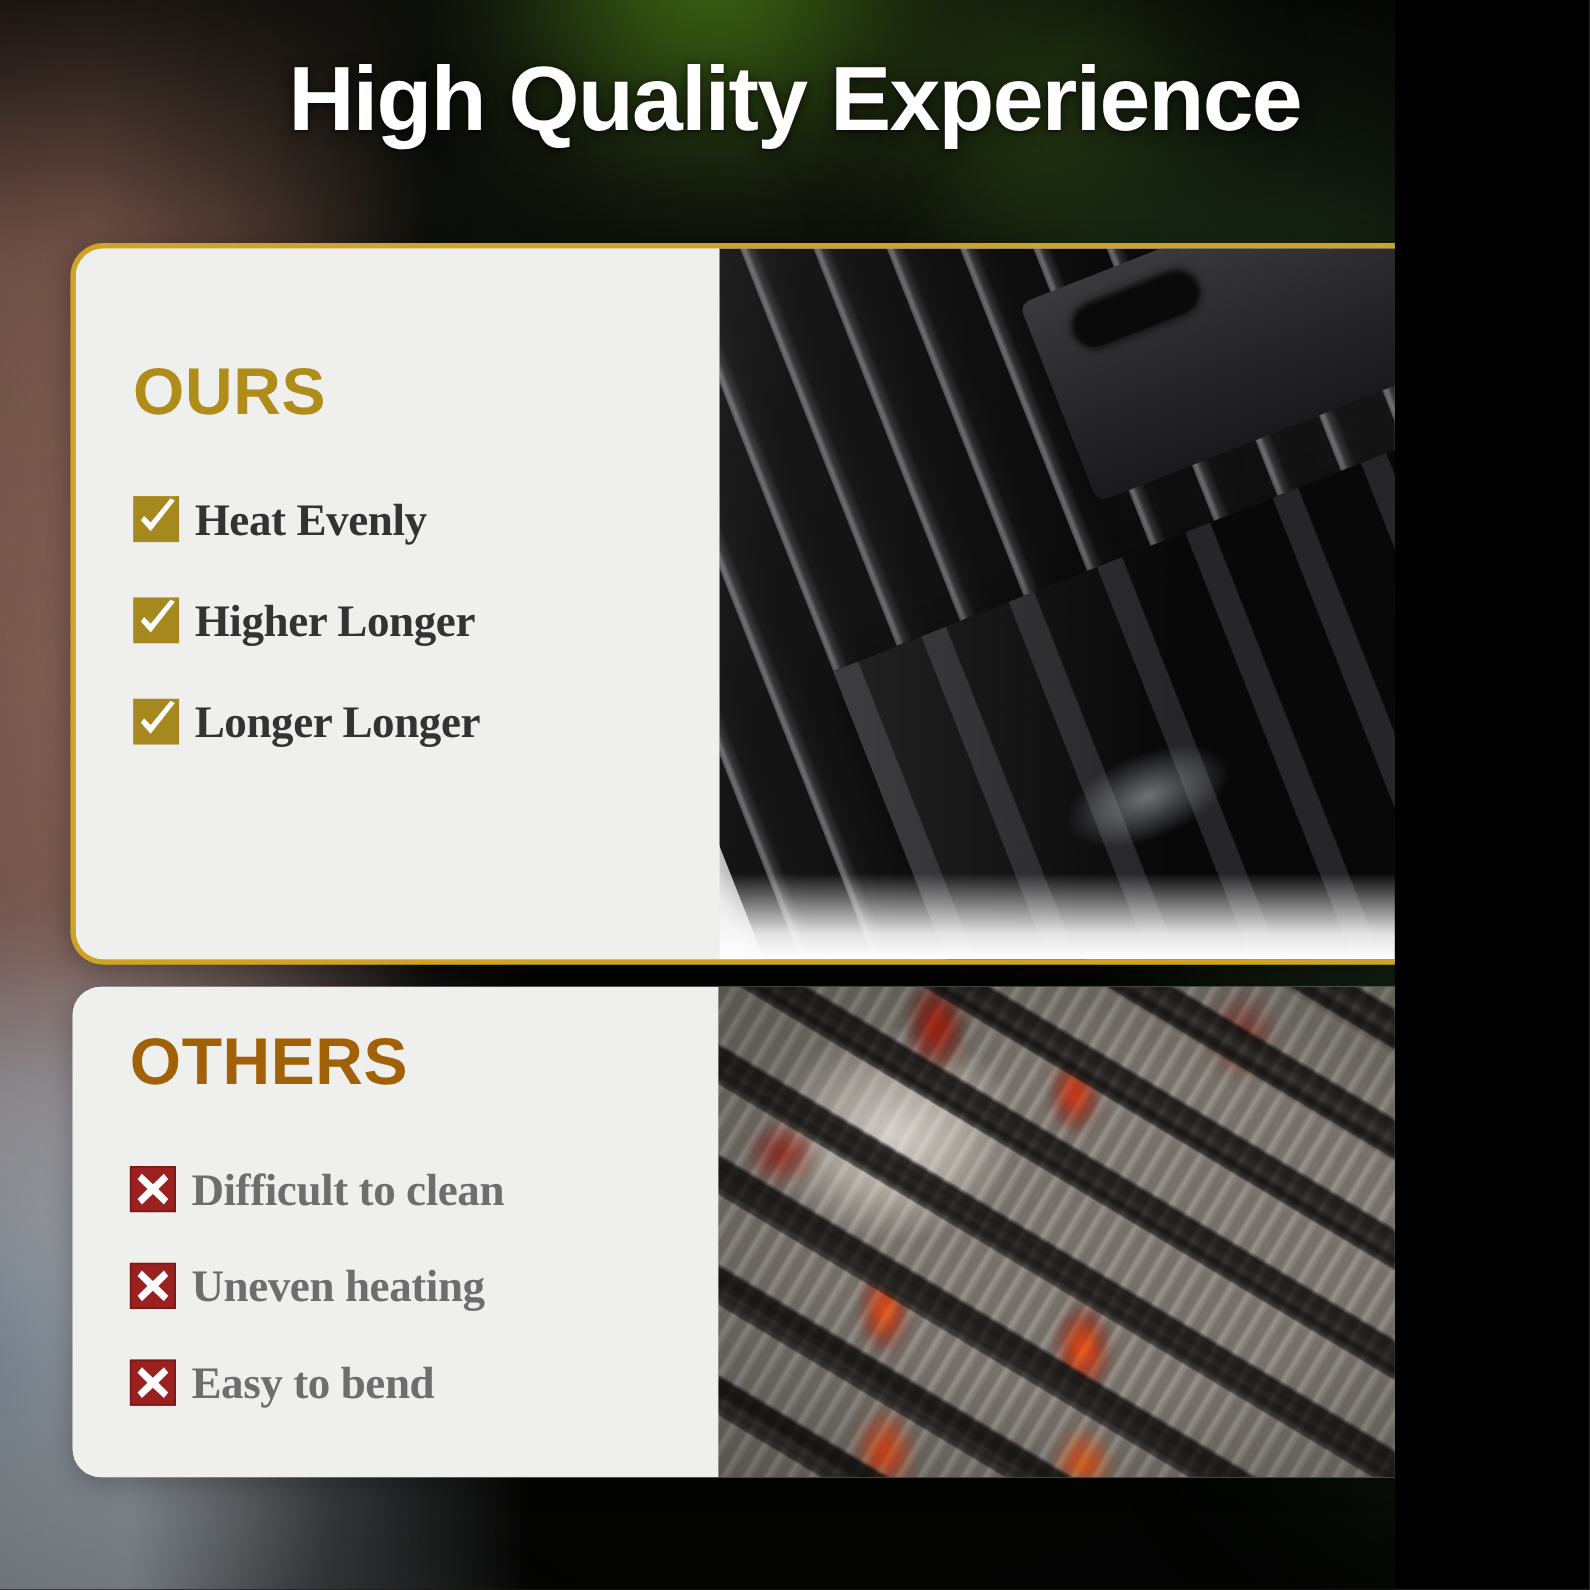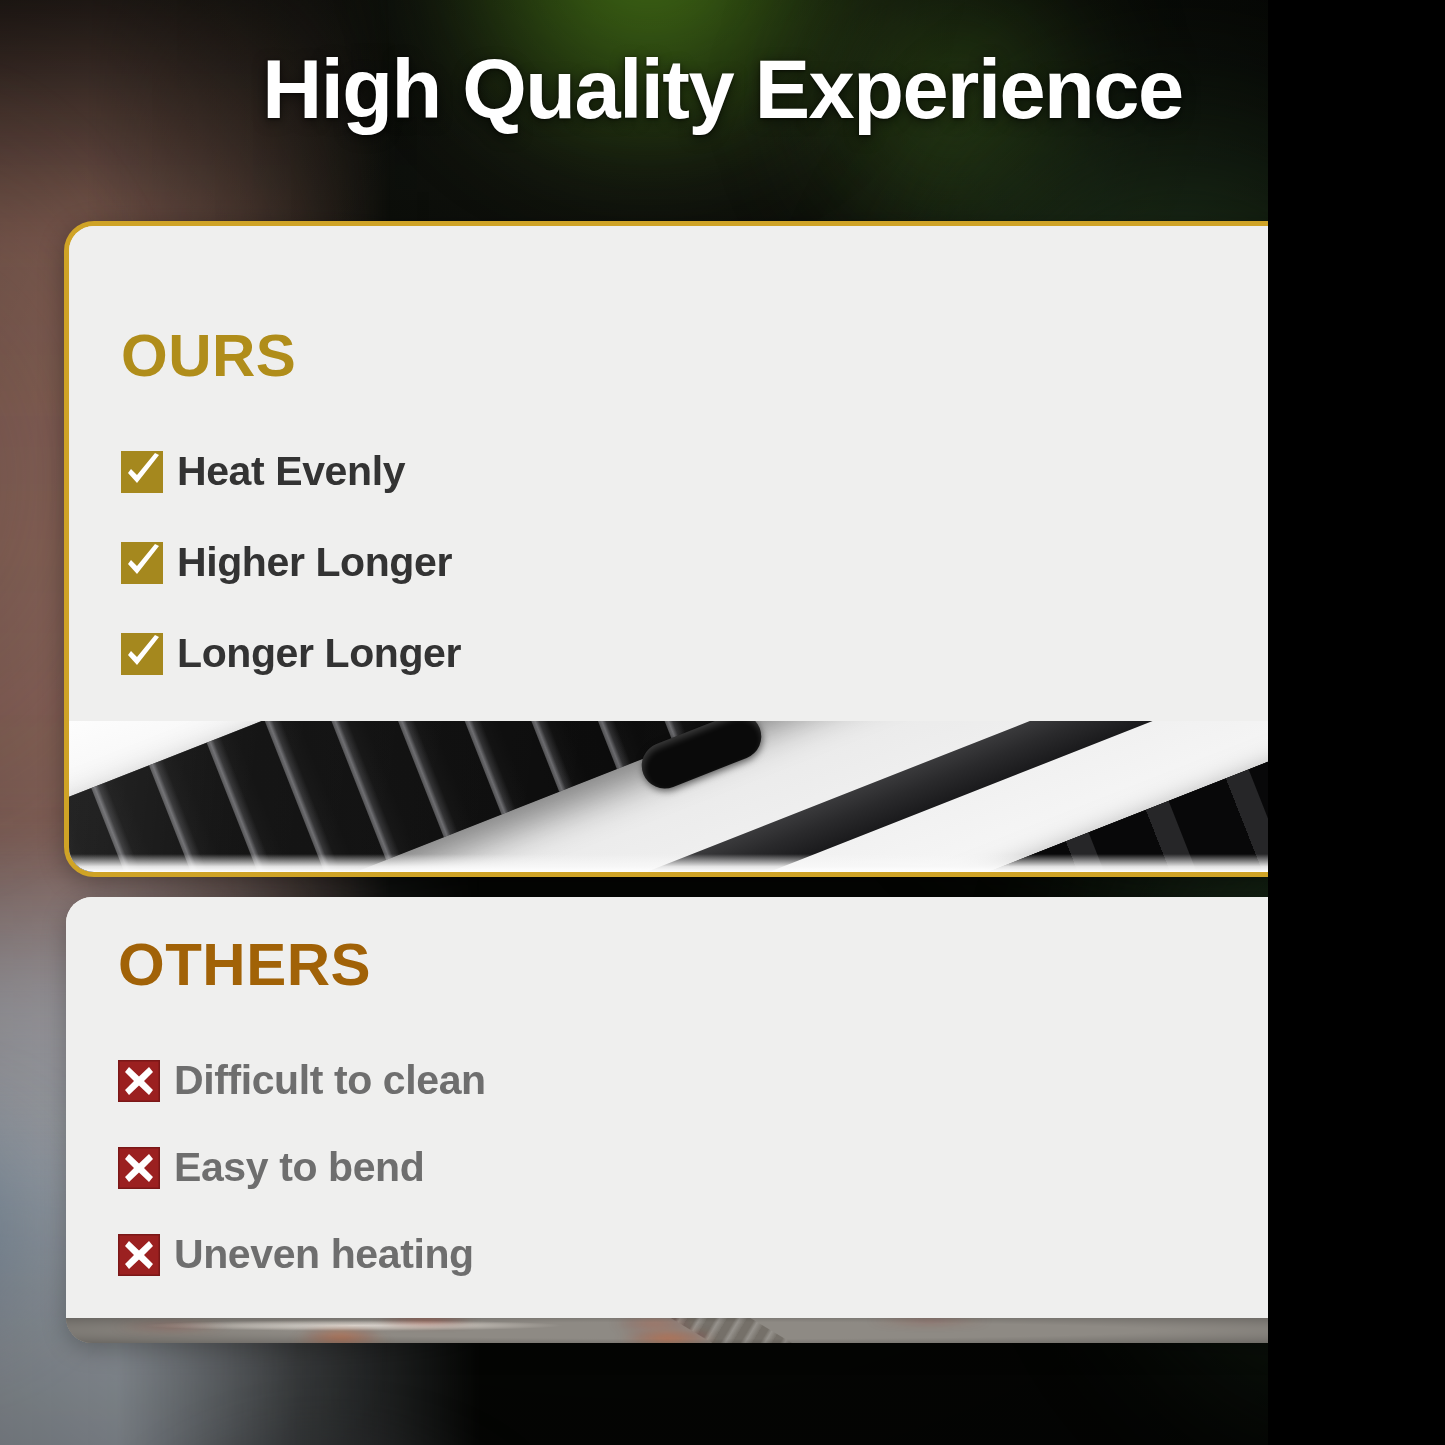--- a/index.html
+++ b/index.html
@@ -100,21 +100,20 @@
     line-height: 1.12;
     text-shadow: 0 3px 14px rgba(0,0,0,0.55), 0 1px 3px rgba(0,0,0,0.6);
   }
 
   
   .card {
     position: absolute;
     overflow: hidden;
     display: flex;
     background: #efefee;
-    flex-direction: column;
   }
   .card-ours {
     left: 64px;
     top: 221px;
     width: 1310px;
     height: 646px;
     border: 5px solid #cfa326;
     border-radius: 30px;
     box-shadow: 0 6px 26px rgba(0,0,0,0.32);
   }
@@ -161,20 +160,21 @@
     height: 42px;
     position: relative;
   }
   .mark svg { display: block; width: 42px; height: 42px; }
 
   .feature-label {
     font-size: 41px;
     font-weight: bold;
     letter-spacing: -0.4px;
     white-space: nowrap;
+    font-family: Liberation Serif, serif;
   }
   .card-ours .feature-label { color: #333333; }
   .card-others .feature-label { color: #6e6e6e; }
 
   
   .photo {
     position: relative;
     flex: 1 1 auto;
     overflow: hidden;
   }
@@ -413,32 +413,32 @@
         </li>
 
         <li class="feature-item">
           <span class="mark">
             <svg viewBox="0 0 42 42" xmlns="http://www.w3.org/2000/svg">
               <rect x="0" y="0" width="42" height="42" fill="#9b2020"></rect>
               <rect x="0.5" y="0.5" width="41" height="41" fill="none" stroke="#7a1717" stroke-width="2"></rect>
               <path d="M11 7 L21 16.5 L31 7 L35 12 L26 21 L35 30 L31 35 L21 25.5 L11 35 L7 30 L16 21 L7 12 Z" fill="#ffffff"></path>
             </svg>
           </span>
-          <span class="feature-label">Easy to bend</span>
+          <span class="feature-label">Uneven heating</span>
         </li>
 
         <li class="feature-item">
           <span class="mark">
             <svg viewBox="0 0 42 42" xmlns="http://www.w3.org/2000/svg">
               <rect x="0" y="0" width="42" height="42" fill="#9b2020"></rect>
               <rect x="0.5" y="0.5" width="41" height="41" fill="none" stroke="#7a1717" stroke-width="2"></rect>
               <path d="M11 7 L21 16.5 L31 7 L35 12 L26 21 L35 30 L31 35 L21 25.5 L11 35 L7 30 L16 21 L7 12 Z" fill="#ffffff"></path>
             </svg>
           </span>
-          <span class="feature-label">Uneven heating</span>
+          <span class="feature-label">Easy to bend</span>
         </li>
 
       </ul>
     </div>
 
     <div class="photo">
       <div class="coals-bg"></div>
       <div class="embers"></div>
       <div class="bars"></div>
       <div class="bars-texture"></div>

